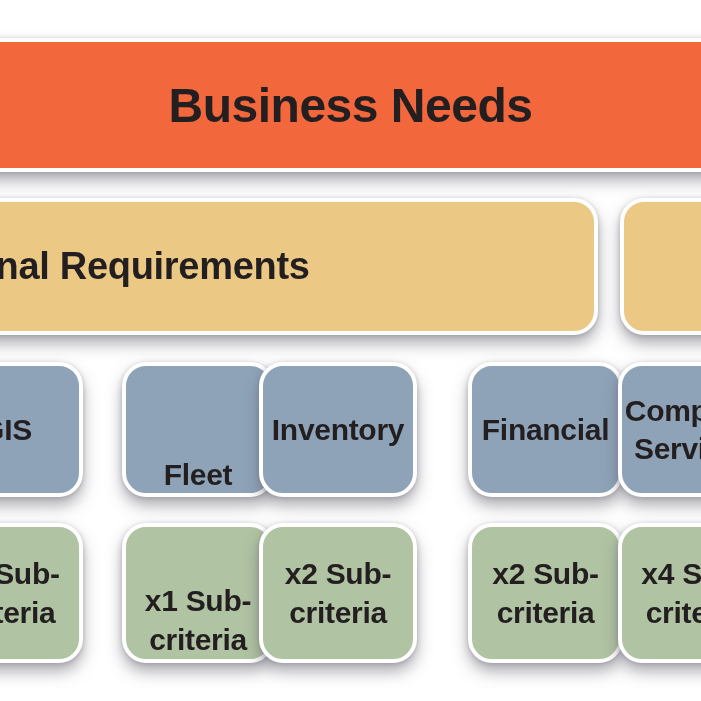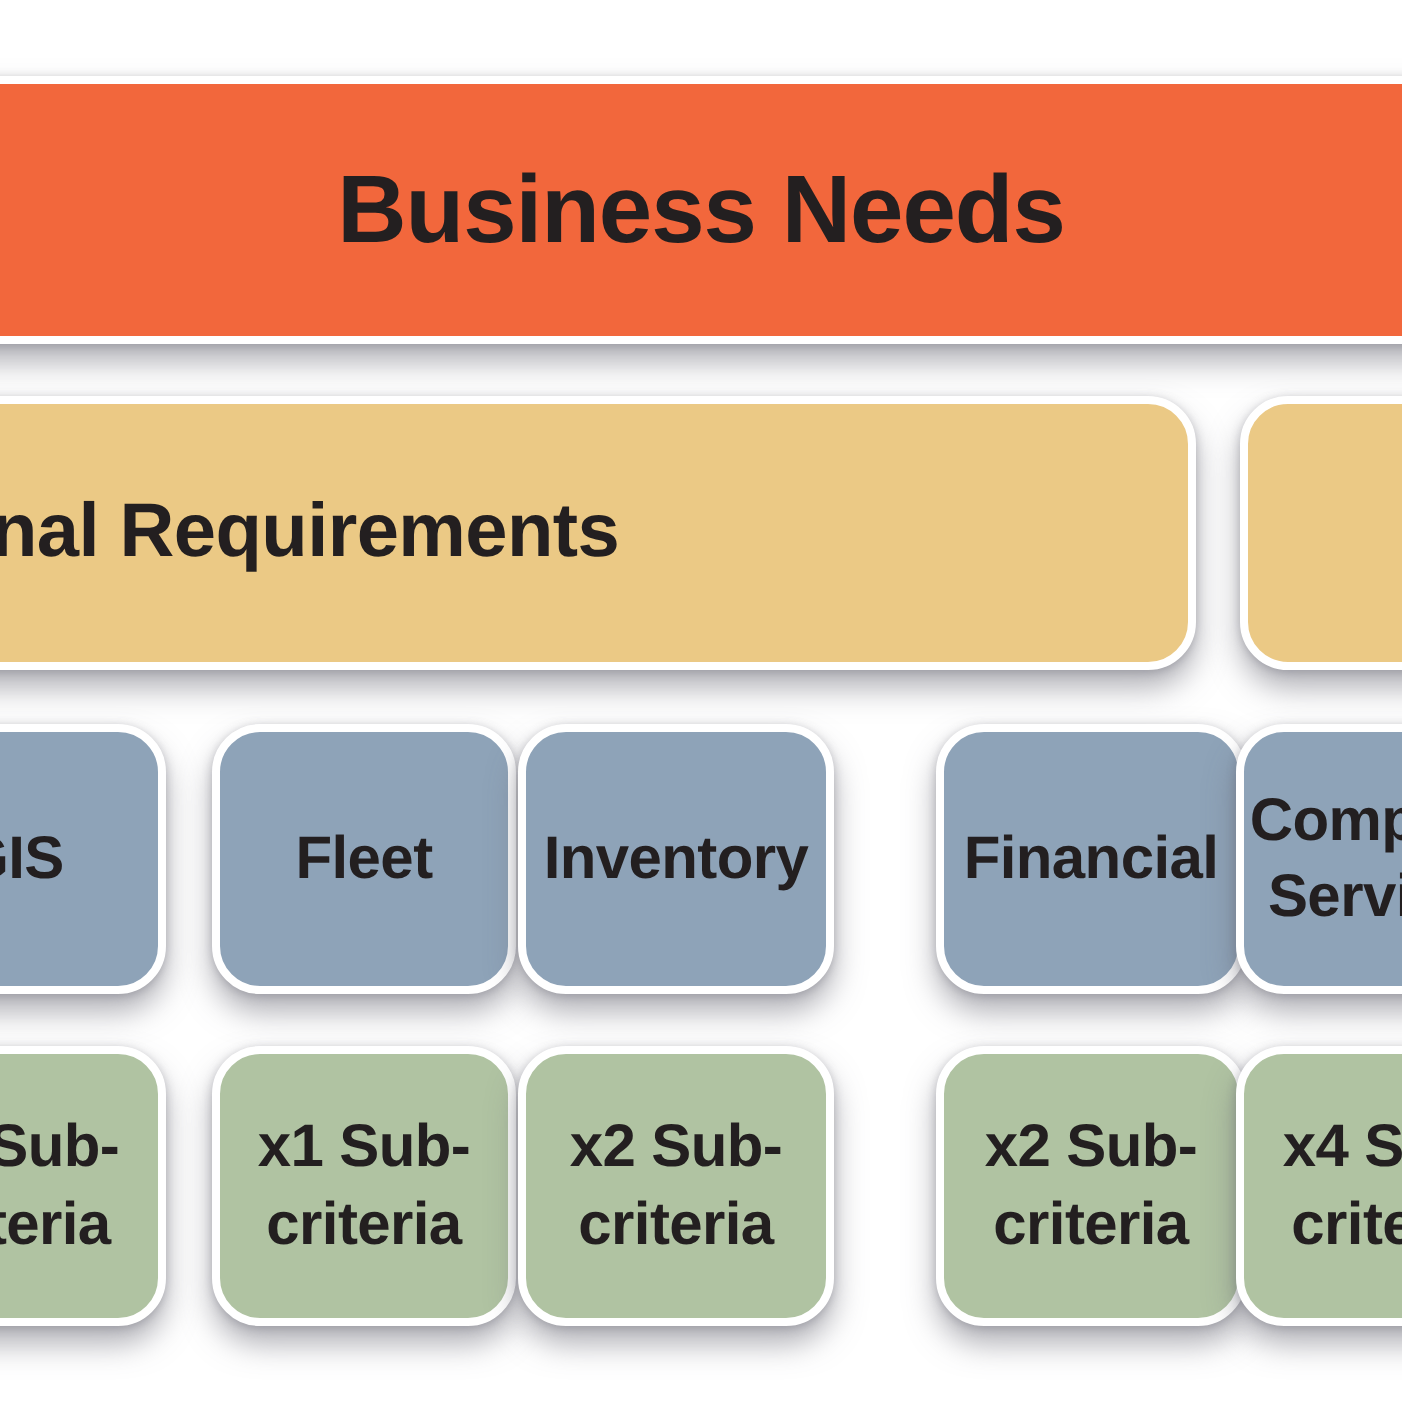--- a/index.html
+++ b/index.html
@@ -30,21 +30,21 @@
   .root{left:-80px;top:38px;width:861px;height:134px;background:#F2673C;font-size:48px;letter-spacing:-0.5px;}
   
   .req{top:198px;height:137px;background:#EBC985;font-size:38px;}
   .req-0{left:-428px;width:1026px;}
   .req-1{left:620px;width:420px;}
   
   .cat{top:362px;height:135px;background:#8EA3B8;font-size:30px;line-height:1.25;}
   
   .sub{top:523px;height:140px;background:#B0C3A2;font-size:30px;line-height:1.3;}
   .col-0{left:-70px;width:153px;}
-  .col-1{left:106px;width:152px;}
+  .col-1{left:122px;width:152px;align-items:flex-end;}
   .col-2{left:259px;width:158px;}
   .col-3{left:468px;width:155px;}
   .col-4{left:618px;width:153px;}
 </style>
 </head>
 <body>
 
 <div class="canvas">
 
   <div class="box root">

